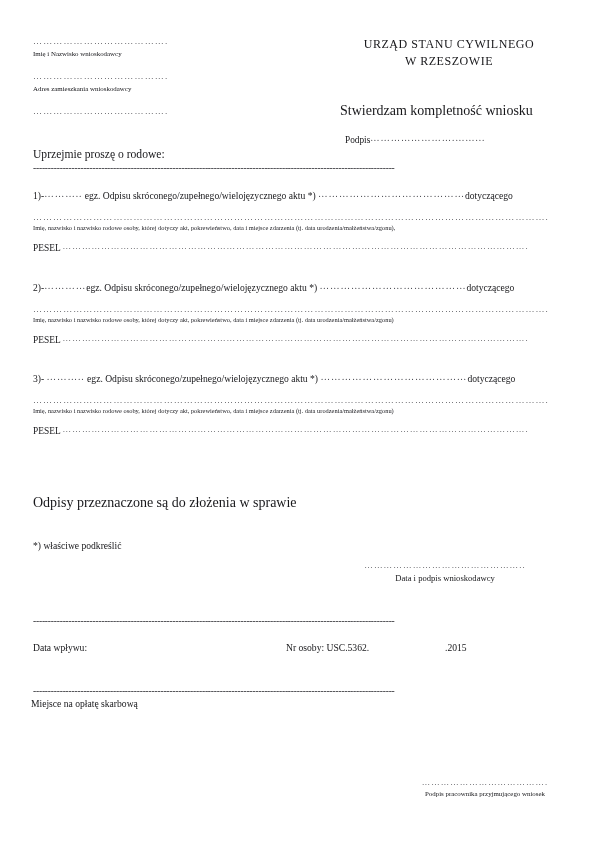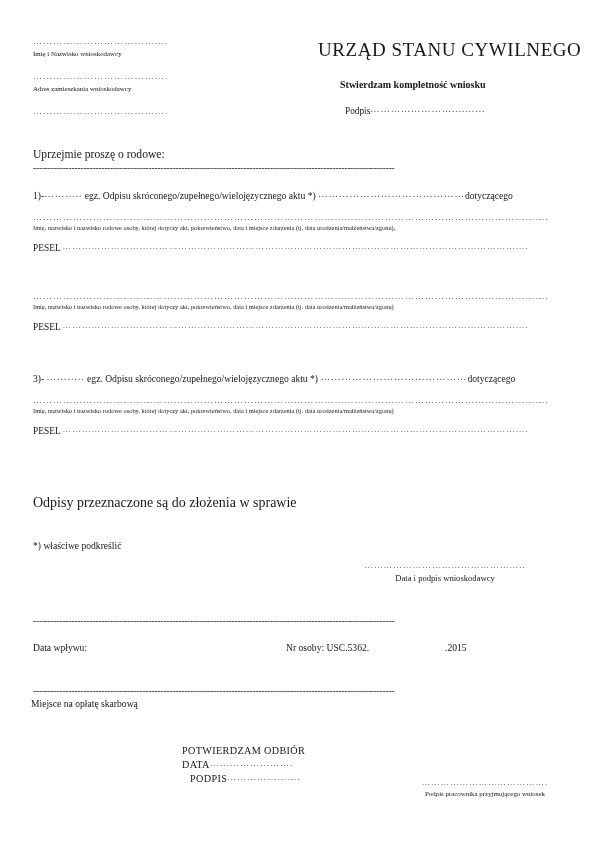--- a/index.html
+++ b/index.html
@@ -62,32 +62,31 @@
     color: #141418;
     margin-top: 1px;
     white-space: nowrap;
   }
   #hdr-left .grp { margin-bottom: 14px; }
 
   
   #hdr-right { left: 318px; top: 36px; width: 262px; }
   #hdr-right .office {
     text-align: center;
-    font-size: 19px;
+    font-size: 12px;
     letter-spacing: 0.55px;
     line-height: 1.45;
     white-space: nowrap;
   }
   #hdr-right .conf {
-    margin-top: 13px;
+    margin-top: 29px;
     padding-left: 22px;
-    font-size: 10px;
+    font-size: 14px;
     line-height: 1.55;
     white-space: nowrap;
-    font-weight: bold;
   }
   #hdr-right .sig {
     margin-top: 12px;
     padding-left: 27px;
     font-size: 9.3px;
     white-space: nowrap;
   }
 
   
   #req-title {
@@ -172,37 +171,39 @@
     </div>
     <div class="grp">
       <div class="dotline">………………………………….</div>
       <div class="lbl">Adres zamieszkania wnioskodawcy</div>
     </div>
     <div class="dotline">………………………………….</div>
   </div>
 
   <div class="abs" id="hdr-right">
     <div class="office">URZĄD STANU CYWILNEGO</div>
+    <div class="office">W RZESZOWIE</div>
     <div class="conf">
       <div>Stwierdzam kompletność wniosku</div>
     </div>
     <div class="sig"><span>Podpis</span><span class="dots">…………………….……...</span></div>
   </div>
 
   <div class="abs" id="req-title">Uprzejmie proszę o rodowe:</div>
   <div class="abs dashrule" id="req-rule">--------------------------------------------------------------------------------------------------------------------------</div>
 
   <div class="abs item" style="top:188px;">
     <div class="mainline"><span>1)-</span><span class="dots">………..</span><span> egz. Odpisu skróconego/zupełnego/wielojęzycznego aktu *) </span><span class="dots">……………………………………</span><span>dotyczącego</span></div>
     <div class="sub-dots">……………………………………………………………………………………………………………………………………….</div>
     <div class="caption cap">Imię, nazwisko i nazwisko rodowe osoby, której dotyczy akt, pokrewieństwo, data i miejsce zdarzenia  (tj. data urodzenia/małżeństwa/zgonu),</div>
     <div class="pesel"><span>PESEL </span><span class="dots">……………………………………………………………………………………………………………………………….</span></div>
   </div>
 
   <div class="abs item" style="top:280px;">
+    <div class="mainline"><span>2)-</span><span class="dots">…………</span><span>egz. Odpisu skróconego/zupełnego/wielojęzycznego aktu *) </span><span class="dots">……………………………………</span><span>dotyczącego</span></div>
     <div class="sub-dots">……………………………………………………………………………………………………………………………………….</div>
     <div class="caption cap">Imię, nazwisko i nazwisko rodowe osoby, której dotyczy akt, pokrewieństwo, data i miejsce zdarzenia  (tj. data urodzenia/małżeństwa/zgonu)</div>
     <div class="pesel"><span>PESEL </span><span class="dots">……………………………………………………………………………………………………………………………….</span></div>
   </div>
 
   <div class="abs item" style="top:371px;">
     <div class="mainline"><span>3)- </span><span class="dots">………..</span><span> egz. Odpisu skróconego/zupełnego/wielojęzycznego aktu *) </span><span class="dots">……………………………………</span><span>dotyczącego</span></div>
     <div class="sub-dots">……………………………………………………………………………………………………………………………………….</div>
     <div class="caption cap">Imię, nazwisko i nazwisko rodowe osoby, której dotyczy akt, pokrewieństwo, data i miejsce zdarzenia  (tj. data urodzenia/małżeństwa/zgonu)</div>
     <div class="pesel"><span>PESEL </span><span class="dots">……………………………………………………………………………………………………………………………….</span></div>
@@ -218,24 +219,19 @@
 
   <div class="abs dashrule" id="rule-a">--------------------------------------------------------------------------------------------------------------------------</div>
   <div class="abs" id="office-row">
     <div class="c1">Data wpływu:</div>
     <div class="c2">Nr osoby: USC.5362.</div>
     <div class="c3">.2015</div>
   </div>
   <div class="abs dashrule" id="rule-b">--------------------------------------------------------------------------------------------------------------------------</div>
   <div class="abs" id="fee-note">Miejsce na opłatę skarbową</div>
 
-  <div class="abs" id="receipt">
-    <div class="r1">POTWIERDZAM ODBIÓR</div>
-    <div class="r2"><span>DATA</span><span class="dots">…………………….</span></div>
-    <div class="r3"><span>PODPIS</span><span class="dots">………………….</span></div>
-  </div>
 
   <div class="abs" id="clerk-sig">
     <div class="dotline">………………………………….</div>
     <div class="lbl">Podpis pracownika przyjmującego wniosek</div>
   </div>
 
 </div>
 
 </body></html>

